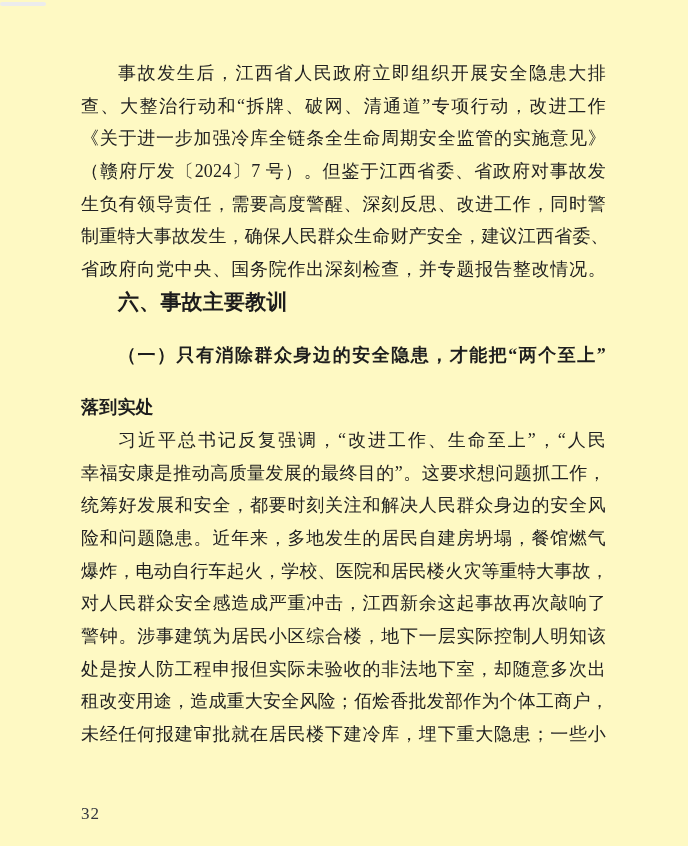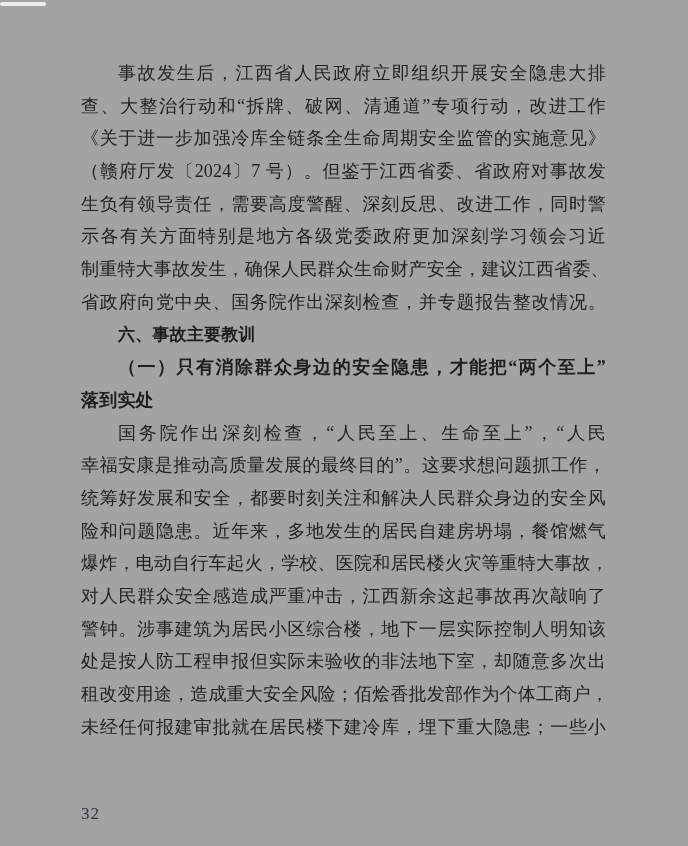--- a/index.html
+++ b/index.html
@@ -4,21 +4,21 @@
 <style>
   html, body {
     margin: 0;
     padding: 0;
     background: #fdfdfd;
   }
   .page {
     position: relative;
     width: 688px;
     height: 846px;
-    background: #a3a3a3;
+    background: #fef9c3;
     overflow: hidden;
     font-family: "Liberation Serif", "DejaVu Serif", serif;
     color: #222222;
   }
   .scan-artifact {
     position: absolute;
     left: 0;
     top: 2px;
     width: 46px;
     height: 4px;
@@ -43,26 +43,27 @@
   }
   .line.left {
     text-align-last: left;
   }
   .line.indent {
     text-indent: 37px;
   }
   .line.heading {
     font-family: "Liberation Sans", "DejaVu Sans", sans-serif;
     font-weight: bold;
-    font-size: 17px;
+    font-size: 21px;
     color: #1c1c1c;
   }
   .line.sub {
     font-weight: bold;
     color: #1e1e1e;
+    margin-top: 20px;
   }
   .pagenum {
     position: absolute;
     top: 804px;
     left: 81px;
     width: 560px;
     text-align: left;
     font-size: 17px;
     color: #33363f;
     letter-spacing: 1px;
@@ -75,30 +76,29 @@
 
   <div class="scan-artifact"></div>
 
   <div class="textblock">
 
     <div class="line indent">事故发生后，江西省人民政府立即组织开展安全隐患大排</div>
     <div class="line">查、大整治行动和“拆牌、破网、清通道”专项行动，改进工作</div>
     <div class="line">《关于进一步加强冷库全链条全生命周期安全监管的实施意见》</div>
     <div class="line">（赣府厅发〔2024〕7 号）。但鉴于江西省委、省政府对事故发</div>
     <div class="line">生负有领导责任，需要高度警醒、深刻反思、改进工作，同时警</div>
-    <div class="line">示各有关方面特别是地方各级党委政府更加深刻学习领会习近</div>
     <div class="line">制重特大事故发生，确保人民群众生命财产安全，建议江西省委、</div>
     <div class="line">省政府向党中央、国务院作出深刻检查，并专题报告整改情况。</div>
 
     <div class="line heading left indent">六、事故主要教训</div>
 
     <div class="line sub indent">（一）只有消除群众身边的安全隐患，才能把“两个至上”</div>
     <div class="line sub left">落到实处</div>
 
-    <div class="line indent">国务院作出深刻检查，“人民至上、生命至上”，“人民</div>
+    <div class="line indent">习近平总书记反复强调，“改进工作、生命至上”，“人民</div>
     <div class="line">幸福安康是推动高质量发展的最终目的”。这要求想问题抓工作，</div>
     <div class="line">统筹好发展和安全，都要时刻关注和解决人民群众身边的安全风</div>
     <div class="line">险和问题隐患。近年来，多地发生的居民自建房坍塌，餐馆燃气</div>
     <div class="line">爆炸，电动自行车起火，学校、医院和居民楼火灾等重特大事故，</div>
     <div class="line">对人民群众安全感造成严重冲击，江西新余这起事故再次敲响了</div>
     <div class="line">警钟。涉事建筑为居民小区综合楼，地下一层实际控制人明知该</div>
     <div class="line">处是按人防工程申报但实际未验收的非法地下室，却随意多次出</div>
     <div class="line">租改变用途，造成重大安全风险；佰烩香批发部作为个体工商户，</div>
     <div class="line">未经任何报建审批就在居民楼下建冷库，埋下重大隐患；一些小</div>
 

